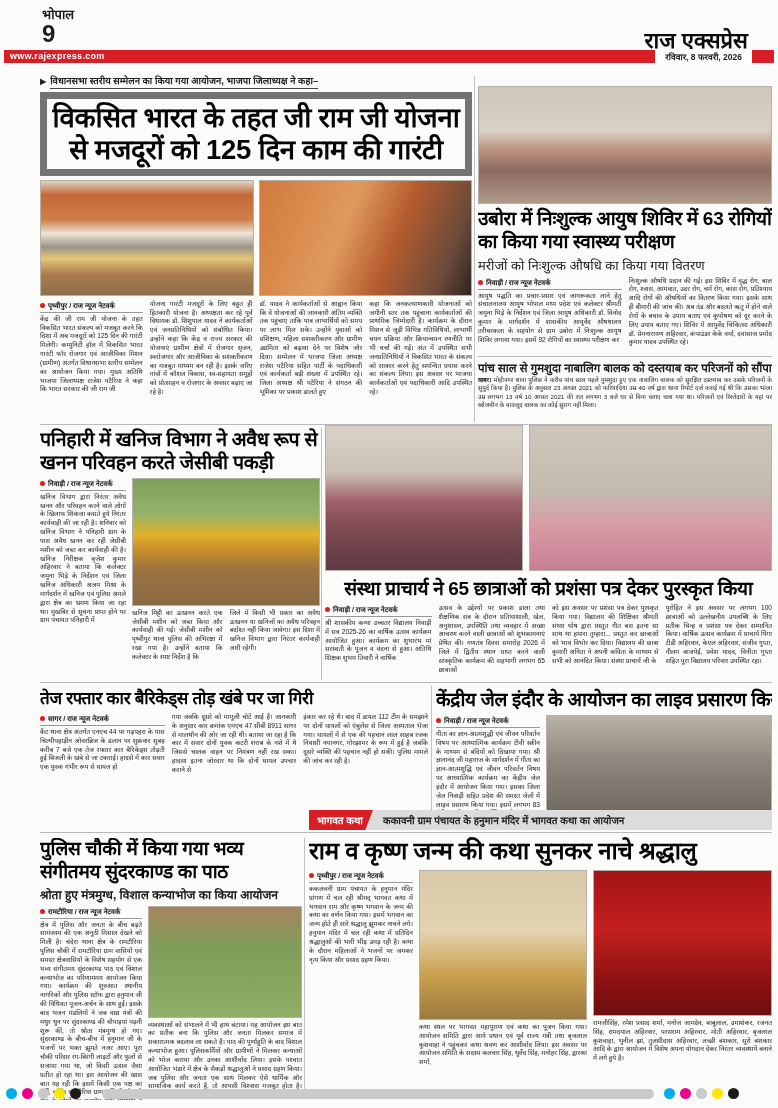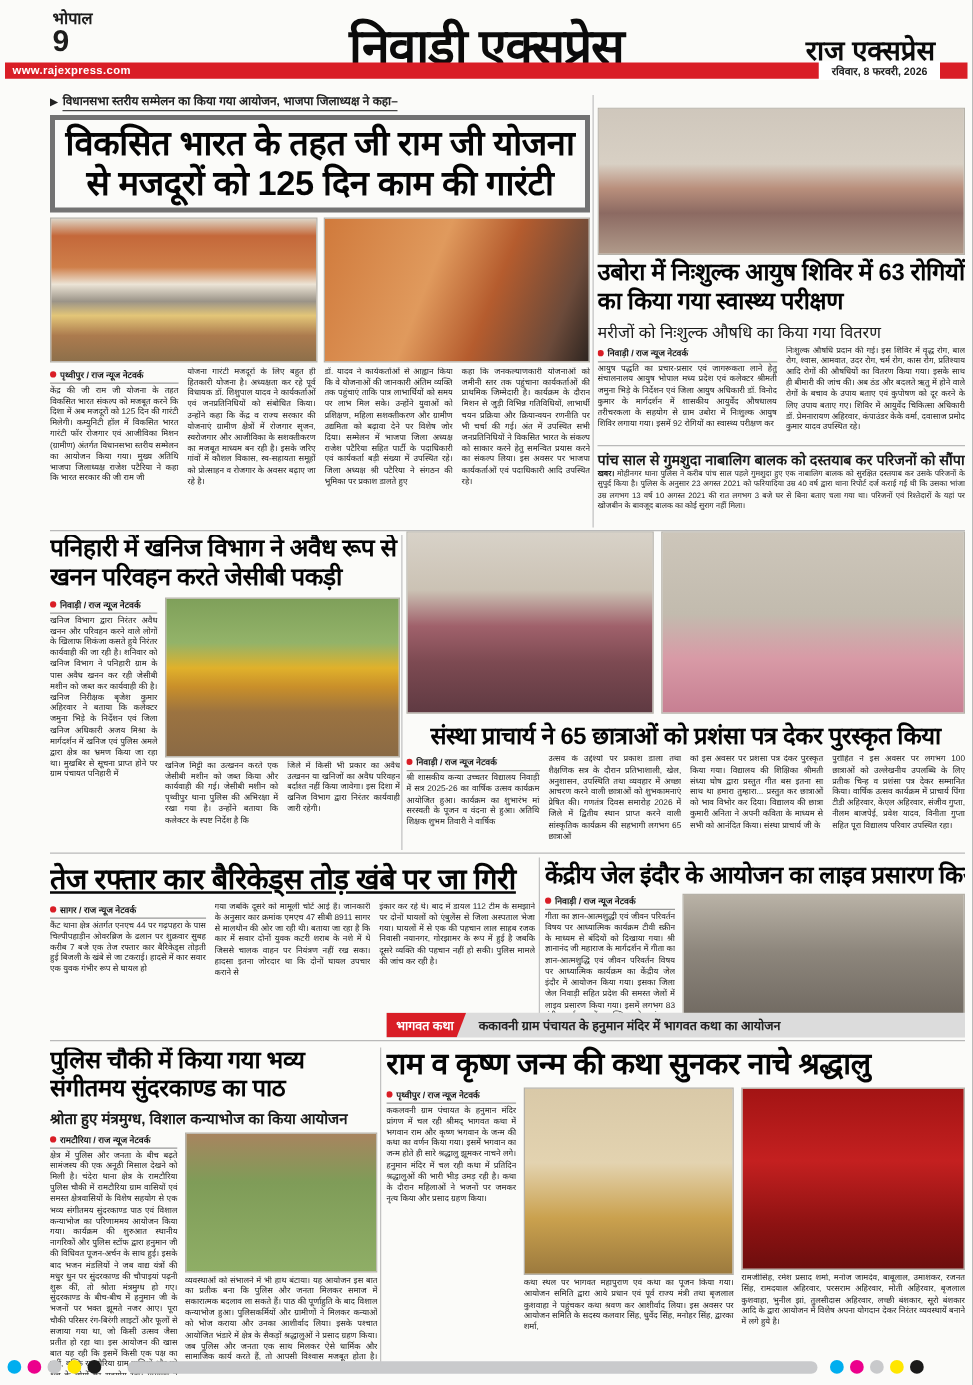--- a/index.html
+++ b/index.html
@@ -38,21 +38,21 @@
   .ph-grass{background:linear-gradient(180deg,#a8845f 0%,#7f9c58 35%,#8fae66 100%);}
   .ph-garland{background:linear-gradient(180deg,#d9c9a8 0%,#e3d3b0 40%,#caa14e 70%,#9c7a3e 100%);}
   .ph-temple{background:linear-gradient(180deg,#a31414 0%,#c42020 40%,#8e1212 75%,#6d0e0e 100%);}
   
   .blk{position:absolute;box-sizing:border-box;overflow:hidden;}
   
   #a-lead{left:40px;top:74px;width:432px;height:348px;}
   .kicker{display:flex;align-items:center;gap:4px;font-size:9.5px;font-weight:700;color:#222;}
   .kicker .arr{font-size:8px;line-height:1;}
   .kicker .ktxt{border-bottom:.8px solid #444;padding-bottom:1px;}
-  .leadhead{margin-top:3px;border:4px solid #737373;padding:3px 5px;text-align:center;
+  .leadhead{margin-top:3px;border:7px solid #737373;padding:3px 5px;text-align:center;
             font-size:27.5px;line-height:1.16;}
   #a-lead .phrow{display:flex;gap:5px;margin-top:4px;height:116px;}
   #a-lead .phrow .ph{flex:1;}
   #a-lead .cols{margin-top:4px;height:126px;}
   
   #b-ayush{left:478px;top:86px;width:294px;height:336px;}
   #b-ayush .ph{width:100%;height:118px;}
   #b-ayush .h{margin-top:4px;font-size:19px;line-height:1.2;}
   #b-ayush .sub{margin-top:2px;font-size:13px;font-weight:400;}
   #b-ayush .cols{margin-top:3px;height:82px;}
@@ -70,21 +70,21 @@
   #d-mining .rt .cols{flex:1;}
   
   #e-students{left:325px;top:425px;width:447px;height:255px;}
   #e-students .phrow{display:flex;gap:6px;height:146px;}
   #e-students .ph1{width:198px;flex:none;}
   #e-students .ph2{flex:1;}
   #e-students .h{margin-top:4px;font-size:19px;text-align:center;white-space:nowrap;}
   #e-students .cols{margin-top:3px;height:74px;}
   
   #f-crash{left:40px;top:686px;width:388px;height:142px;}
-  #f-crash .h{font-size:23px;white-space:nowrap;text-decoration:underline;}
+  #f-crash .h{font-size:17px;white-space:nowrap;}
   #f-crash .cols{margin-top:4px;height:106px;}
   
   #g-jail{left:436px;top:686px;width:336px;height:142px;}
   #g-jail .h{font-size:19px;white-space:nowrap;}
   #g-jail .row{display:flex;gap:6px;margin-top:3px;height:112px;}
   #g-jail .c1{width:104px;flex:none;overflow:hidden;}
   #g-jail .ph{flex:1;height:104px;}
   
   #h-sunder{left:40px;top:838px;width:262px;height:262px;}
   #h-sunder .h{font-size:19px;line-height:1.2;}
@@ -116,21 +116,20 @@
 </style>
 </head>
 <body>
 
 <div id="page">
 
   <div class="city">
     <div class="c1">भोपाल</div>
     <div class="c2">9</div>
   </div>
-  <div class="masthead">निवाड़ी एक्सप्रेस</div>
   <div class="brand">राज एक्सप्रेस</div>
   <div class="redbar"></div>
   <div class="weburl">www.rajexpress.com</div>
   <div class="datechip">रविवार, 8 फरवरी, 2026</div>
 
   <div class="vr" style="left:474px;top:76px;height:346px;"></div>
   <div class="hr" style="left:40px;width:732px;top:424px;"></div>
   <div class="vr" style="left:321px;top:428px;height:252px;"></div>
   <div class="hr" style="left:40px;width:732px;top:682px;"></div>
   <div class="vr" style="left:431px;top:686px;height:142px;"></div>

